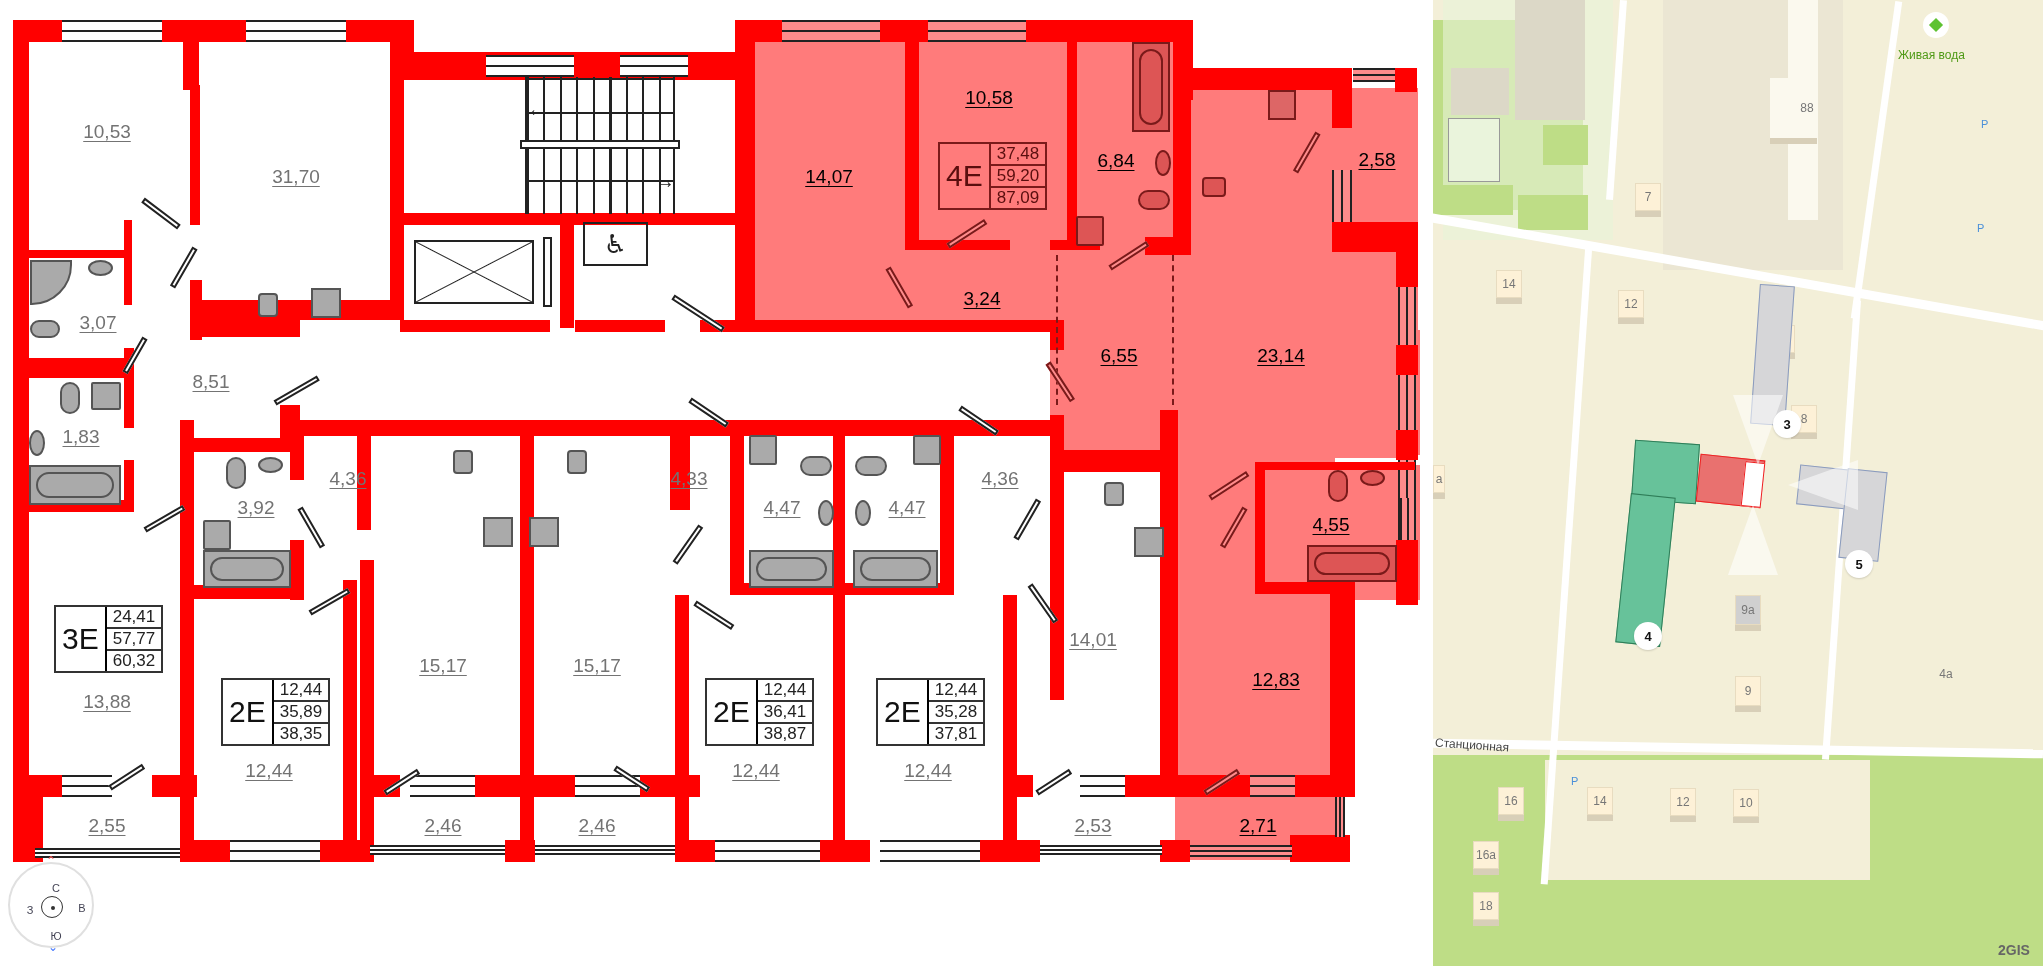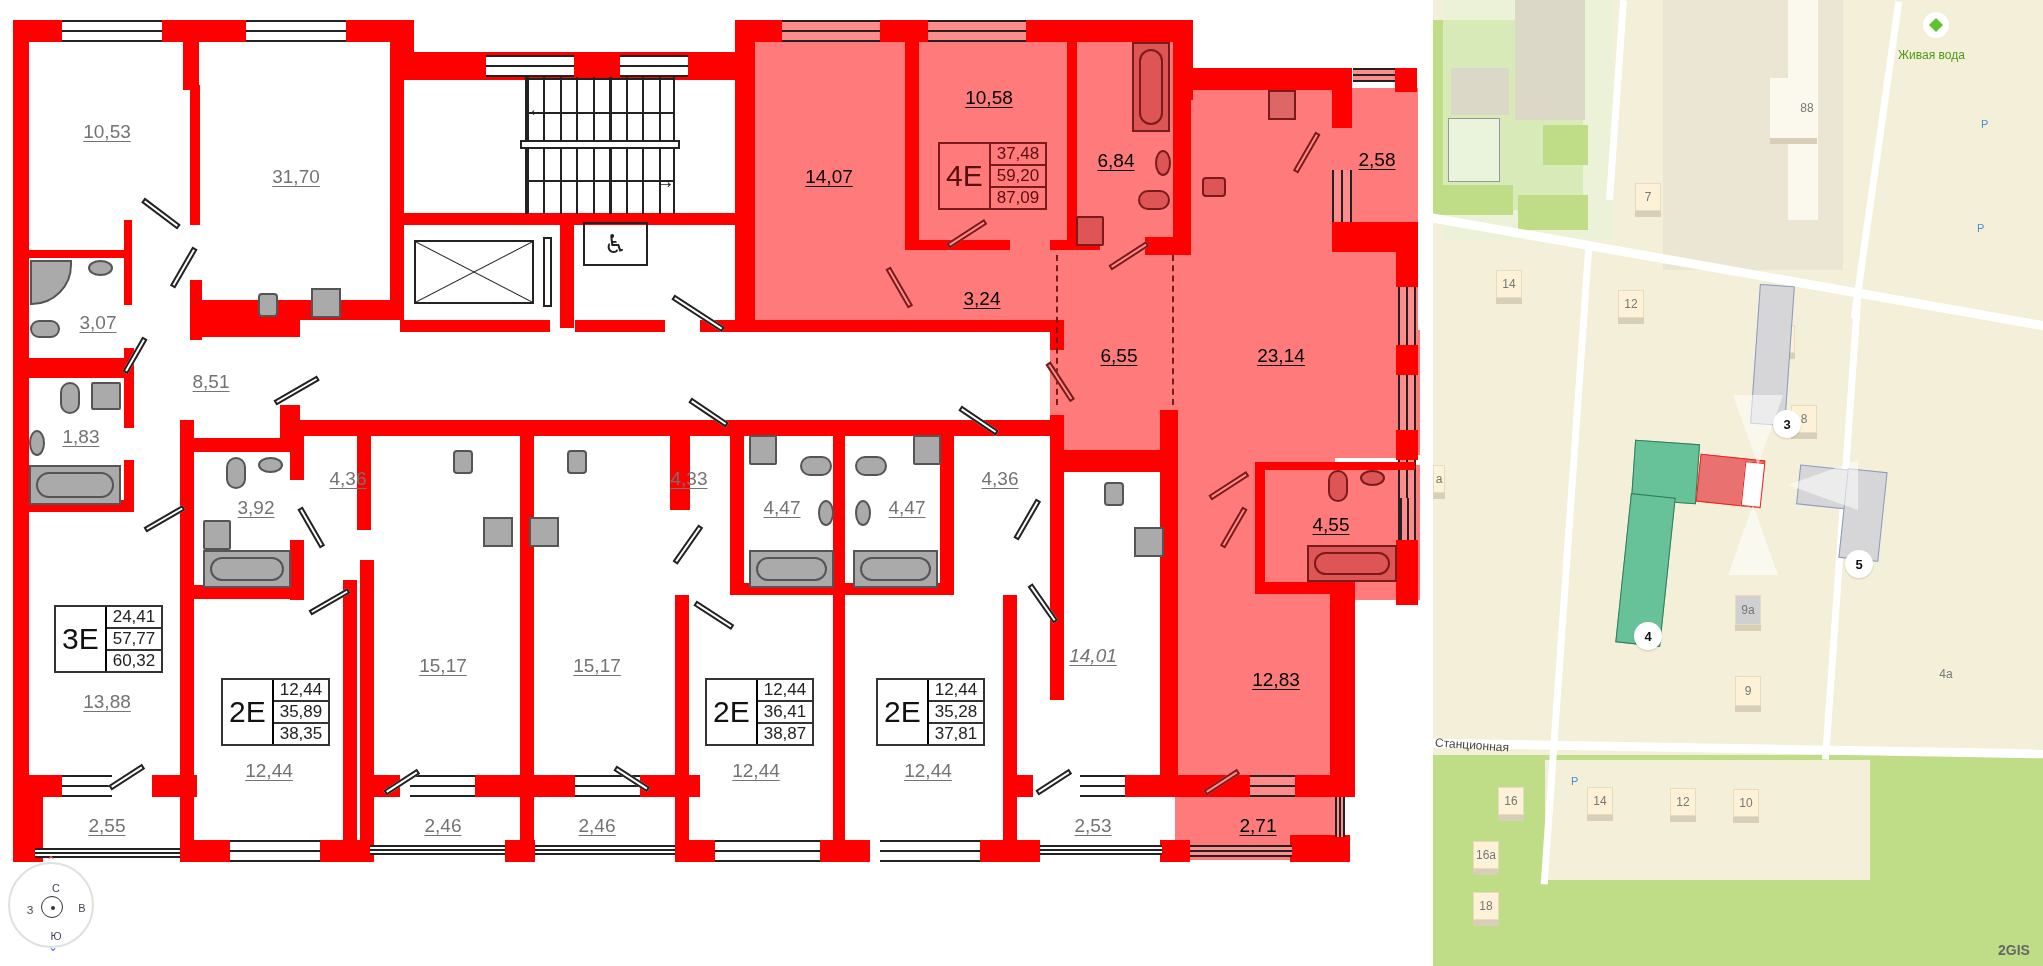--- a/index.html
+++ b/index.html
@@ -264,21 +264,21 @@
   <span class="area" style="left:443px;top:666px;">15,17</span>
   <span class="area" style="left:597px;top:666px;">15,17</span>
   <span class="area" style="left:443px;top:826px;">2,46</span>
   <span class="area" style="left:597px;top:826px;">2,46</span>
   <span class="area" style="left:689px;top:479px;">4,33</span>
   <span class="area" style="left:782px;top:508px;">4,47</span>
   <span class="area" style="left:907px;top:508px;">4,47</span>
   <span class="area" style="left:756px;top:771px;">12,44</span>
   <span class="area" style="left:928px;top:771px;">12,44</span>
   <span class="area" style="left:1000px;top:479px;">4,36</span>
-  <span class="area" style="left:1093px;top:656px;font-style:italic;">14,01</span>
+  <span class="area" style="left:1093px;top:640px;">14,01</span>
   <span class="area" style="left:1093px;top:826px;">2,53</span>
   <span class="area hltext" style="left:829px;top:177px;">14,07</span>
   <span class="area hltext" style="left:989px;top:98px;">10,58</span>
   <span class="area hltext" style="left:1116px;top:161px;">6,84</span>
   <span class="area hltext" style="left:982px;top:283px;margin-top:16px;">3,24</span>
   <span class="area hltext" style="left:1119px;top:356px;">6,55</span>
   <span class="area hltext" style="left:1281px;top:356px;">23,14</span>
   <span class="area hltext" style="left:1377px;top:160px;">2,58</span>
   <span class="area hltext" style="left:1331px;top:525px;">4,55</span>
   <span class="area hltext" style="left:1276px;top:680px;">12,83</span>

